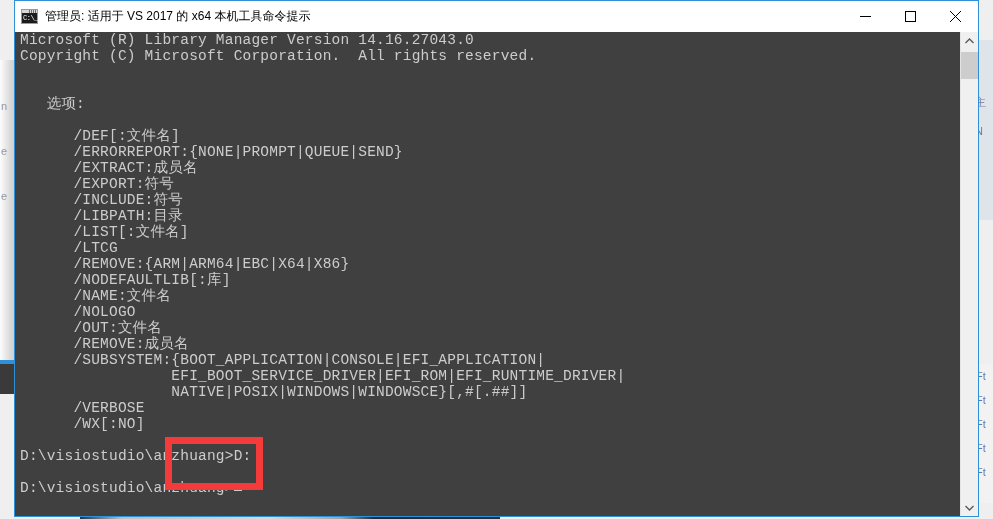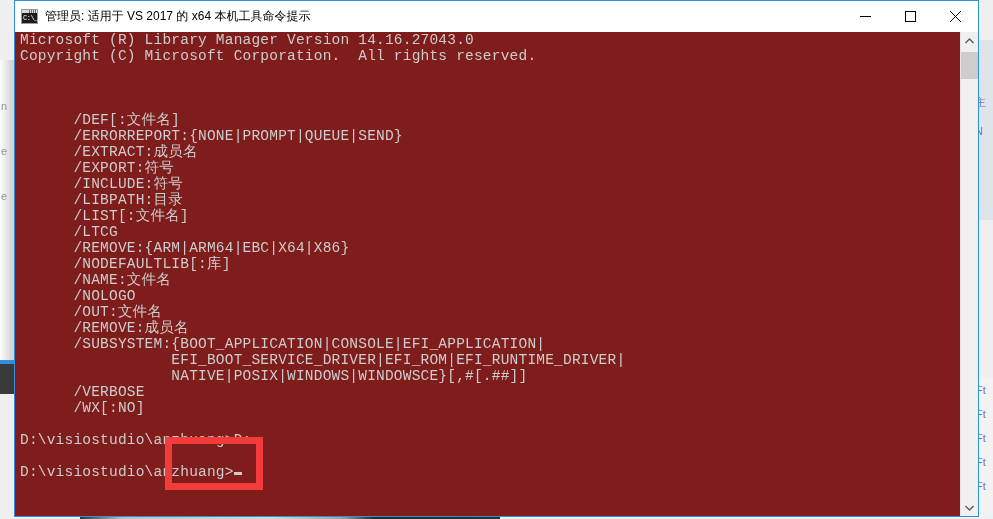--- a/index.html
+++ b/index.html
@@ -58,21 +58,21 @@
     position: absolute;
     right: 2px;
     color: #6f7ca0;
     font-size: 11px;
     white-space: nowrap;
     overflow: hidden;
     width: 16px;
   }
   .bg-right-list {
     position: absolute;
-    right: 0; top: 378px;
+    right: 0; top: 364px;
     width: 18px; height: 139px;
     background: #f2f2f2;
   }
   .bg-right-item {
     position: absolute;
     right: 1px;
     color: #5b7fb5;
     font-size: 11px;
     white-space: nowrap;
     overflow: hidden;
@@ -163,21 +163,21 @@
     justify-content: center;
     color: #000;
     background: transparent;
   }
   .win-btn svg { display: block; }
 
   
   .console-area {
     position: relative;
     flex: 1 1 auto;
-    background: #7f1d1d;
+    background: #404040;
     display: flex;
     overflow: hidden;
     gap: 48px;
   }
   .console-text {
     flex: 1 1 auto;
     position: relative;
     padding: 0;
     overflow: hidden;
   }
@@ -302,20 +302,21 @@
         </div>
       </div>
     </div>
 
     <div class="console-area">
       <div class="console-text" id="console-text">
           <div class="line">Microsoft (R) Library Manager Version 14.16.27043.0</div>
           <div class="line">Copyright (C) Microsoft Corporation.  All rights reserved.</div>
           <div class="line"></div>
           <div class="line"></div>
+          <div class="line">   选项:</div>
           <div class="line"></div>
           <div class="line">      /DEF[:文件名]</div>
           <div class="line">      /ERRORREPORT:{NONE|PROMPT|QUEUE|SEND}</div>
           <div class="line">      /EXTRACT:成员名</div>
           <div class="line">      /EXPORT:符号</div>
           <div class="line">      /INCLUDE:符号</div>
           <div class="line">      /LIBPATH:目录</div>
           <div class="line">      /LIST[:文件名]</div>
           <div class="line">      /LTCG</div>
           <div class="line">      /REMOVE:{ARM|ARM64|EBC|X64|X86}</div>

